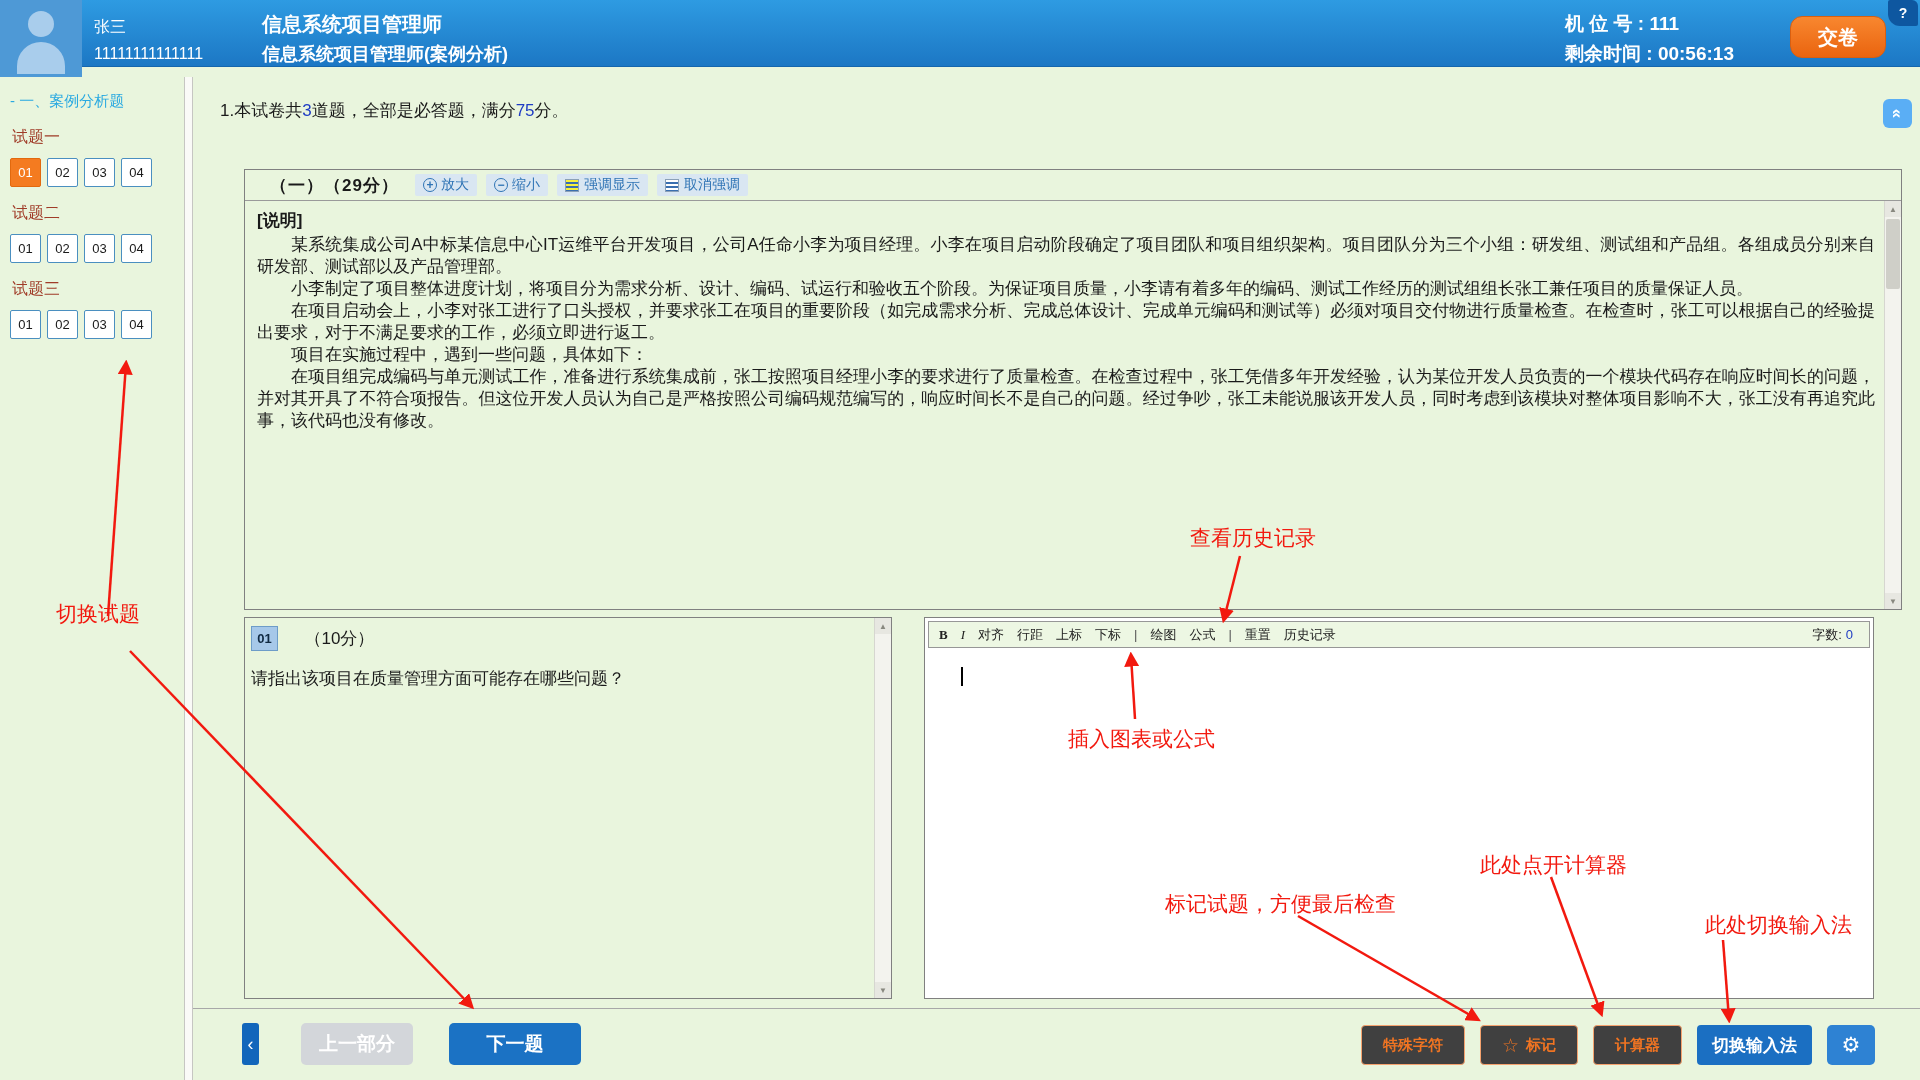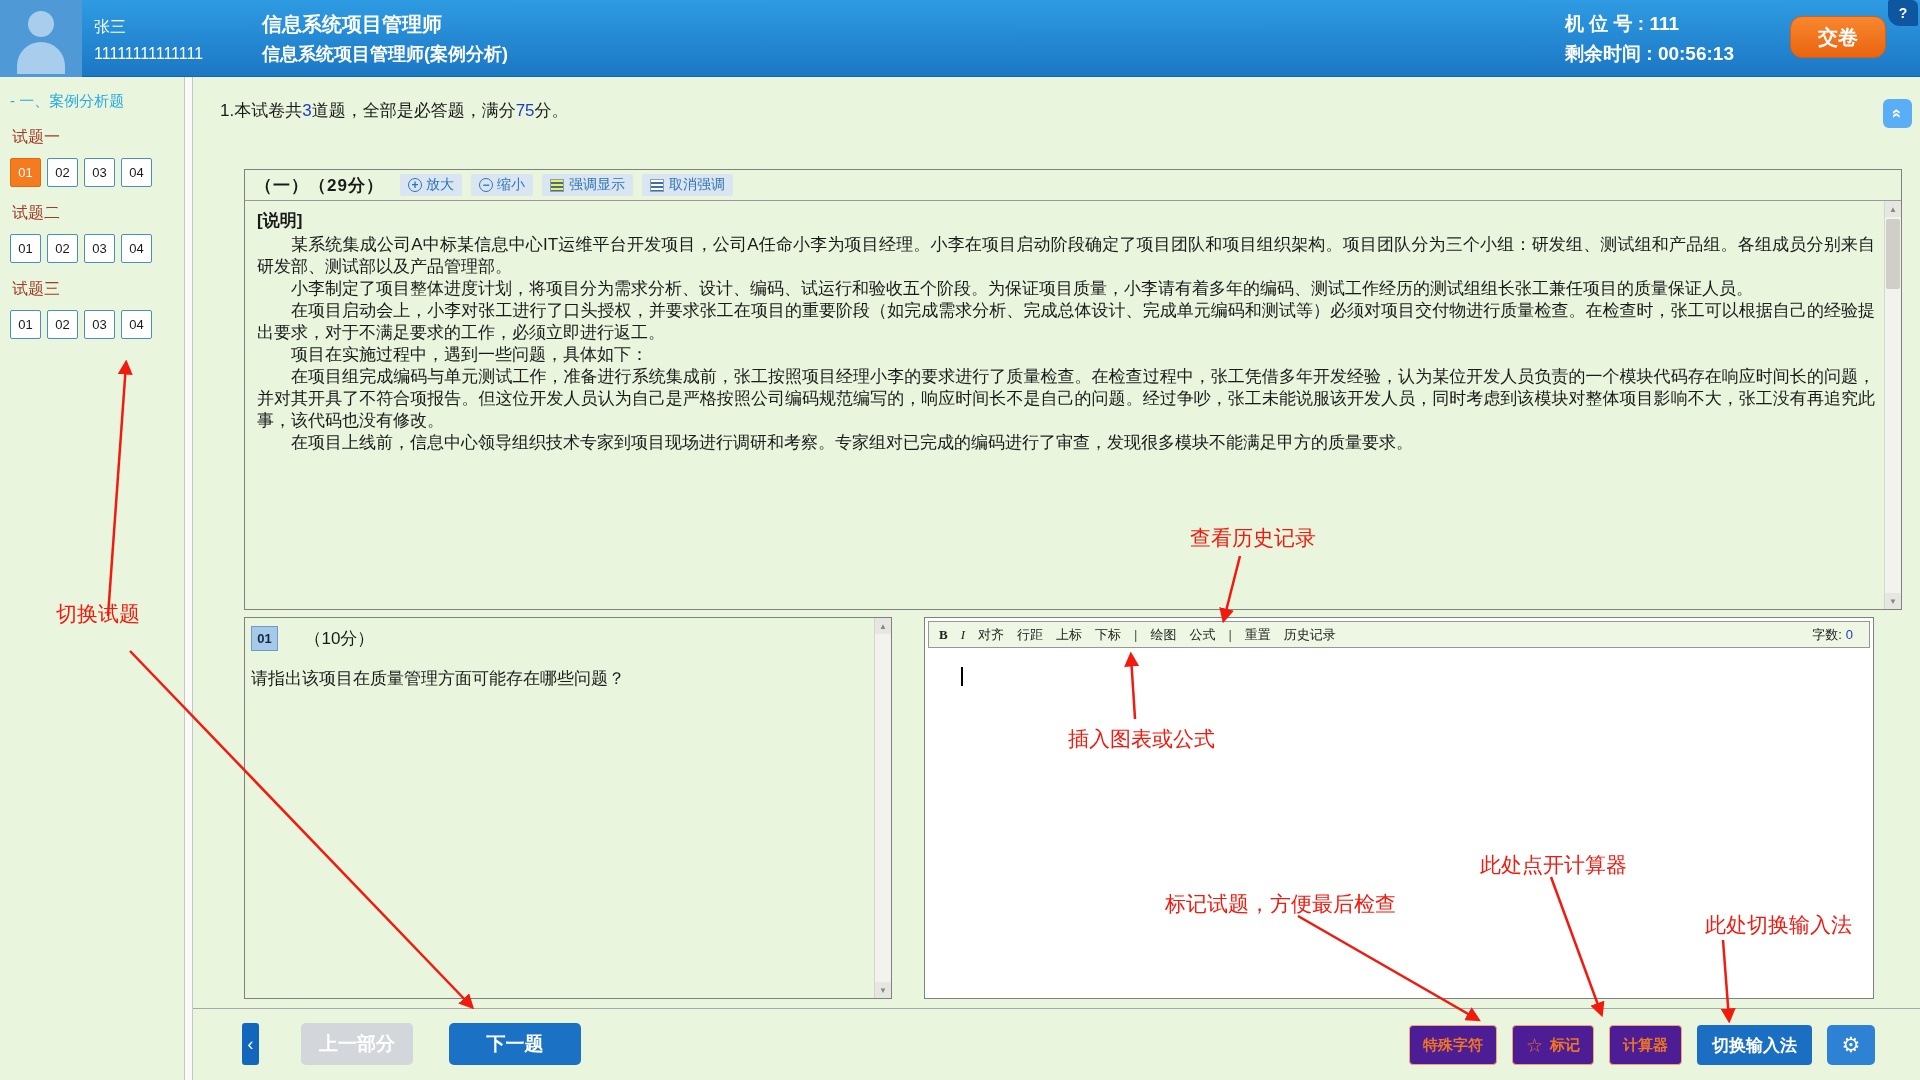--- a/index.html
+++ b/index.html
@@ -1,20 +1,20 @@
 <!DOCTYPE html>
 <html><head>
 <meta charset="utf-8">
 <style>
   * { margin:0; padding:0; box-sizing:border-box; }
   html,body { width:1920px; height:1080px; overflow:hidden; }
   body { position:relative; background:#e9f5dd; font-family:"Liberation Sans", sans-serif; color:#1a1a1a; }
 
   
-  .header { position:absolute; left:0; top:0; width:1920px; height:77px;
+  .header { position:absolute; left:0; top:0; width:1920px; height:67px;
             background:linear-gradient(180deg,#2e9be2 0%,#1c77c4 100%);
             border-bottom:1px solid #1566ad; z-index:10; }
   .avatar { position:absolute; left:0; top:0; width:82px; height:77px; background:#4e99d6; }
   .avatar .head { position:absolute; left:28px; top:11px; width:26px; height:26px; border-radius:50%; background:#a9cdec; }
   .avatar .torso { position:absolute; left:17px; top:42px; width:48px; height:32px; border-radius:24px 24px 0 0; background:#a9cdec; }
   .user-block { position:absolute; left:94px; top:13px; color:#fff; font-size:16px; line-height:27px; }
   .exam-titles { position:absolute; left:262px; top:9px; color:#fff; }
   .exam-title { font-size:20px; font-weight:bold; line-height:30px; }
   .exam-subtitle { font-size:18px; font-weight:bold; line-height:30px; }
   .station-block { position:absolute; left:1565px; top:9px; color:#fff; font-size:19px; font-weight:bold; line-height:30px; }
@@ -40,21 +40,21 @@
   .main { position:absolute; left:193px; top:77px; width:1727px; height:1003px; background:#e9f5dd; }
   .instructions { position:absolute; left:27px; top:22px; font-size:17px; font-weight:normal; }
   .instructions .num { color:#1f3cc4; }
   .collapse-btn { position:absolute; left:1690px; top:22px; width:29px; height:29px; background:#5aaef5; border-radius:6px;
                   color:#fff; display:flex; align-items:center; justify-content:center; cursor:pointer; }
   .collapse-btn span { display:inline-block; transform:rotate(90deg); font-size:17px; font-weight:bold; line-height:1; }
 
   .panel { position:absolute; border:1px solid #808080; }
   .passage-panel { left:51px; top:92px; width:1658px; height:441px; background:#e9f5dd; }
   .passage-header { height:31px; border-bottom:1px solid #9a9a9a; display:flex; align-items:center; padding-left:10px; background:#e9f5dd; }
-  .passage-title { font-size:17px; font-weight:bold; margin-right:16px; letter-spacing:1px; }
+  .passage-title { font-size:17px; font-weight:bold; margin-right:16px; letter-spacing:1px;margin-left:15px; }
   .tbtn { background:#d9e6f2; color:#2f74b5; font-size:14px; height:22px; padding:0 8px; margin-right:9px;
           display:flex; align-items:center; border-radius:2px; cursor:pointer; }
   .circle-ic { width:14px; height:14px; border:1px solid #2f74b5; border-radius:50%; font-size:12px; line-height:12px;
                text-align:center; margin-right:4px; font-weight:bold; }
   .stripe-ic { width:14px; height:13px; margin-right:5px; border:1px solid #8aa0b8;
                background:repeating-linear-gradient(180deg,#f7ef3d 0 2px,#3a6fb0 2px 4px); }
   .stripe-ic.plain { background:repeating-linear-gradient(180deg,#ffffff 0 2px,#3a6fb0 2px 4px); }
   .passage-body { padding:9px 26px 0 12px; font-size:17px; line-height:22px; text-align:justify; }
   .passage-tag { font-weight:bold; margin-bottom:2px; }
   .passage-body p.indent { text-indent:2em; }
@@ -85,21 +85,21 @@
 
   
   .footer { position:absolute; left:0; top:931px; width:1727px; height:72px; border-top:1px solid #a8a8a8; background:#e9f5dd; }
   .back-tab { position:absolute; left:49px; top:14px; width:17px; height:42px; background:#1266bb; border-radius:3px;
               color:#fff; font-size:18px; display:flex; align-items:center; justify-content:center; cursor:pointer; }
   .nav-btn { position:absolute; top:14px; height:42px; border:none; border-radius:5px; color:#fff; font-size:19px; font-weight:bold;
              display:flex; align-items:center; justify-content:center; cursor:pointer; }
   .prev-btn { left:108px; width:112px; background:#d3d6da; }
   .next-btn { left:256px; width:132px; background:#1b72c4; }
   .footer-right { position:absolute; right:45px; top:16px; display:flex; gap:15px; align-items:center; }
-  .obtn { height:40px; padding:0 13px; background:#4c1d95; border:1px solid #f5a26e; border-radius:4px; color:#f07422;
+  .obtn { height:40px; padding:0 21px; background:#404040; border:1px solid #f5a26e; border-radius:4px; color:#f07422;
           font-size:15px; font-weight:bold; display:flex; align-items:center; justify-content:center; cursor:pointer; }
   .obtn .star { font-size:19px; font-weight:normal; margin-right:7px; }
   .ime-btn { height:40px; padding:0 15px; background:#1b6fc2; border:none; border-radius:4px; color:#fff; font-size:17px;
              font-weight:bold; display:flex; align-items:center; justify-content:center; cursor:pointer; }
   .gear-btn { width:48px; height:40px; background:#2e82d3; border:none; border-radius:5px; color:#fff; font-size:21px;
               display:flex; align-items:center; justify-content:center; cursor:pointer; }
 
   
   .anno { position:absolute; color:#f2190f; font-size:21px; white-space:nowrap; z-index:60; }
   #arrow-layer { position:absolute; left:0; top:0; width:1920px; height:1080px; z-index:55; pointer-events:none; }
@@ -195,21 +195,20 @@
         <span>取消强调</span>
       </div>
     </div>
     <div class="passage-body">
       <div class="passage-tag">[说明]</div>
       <p class="indent">某系统集成公司A中标某信息中心IT运维平台开发项目，公司A任命小李为项目经理。小李在项目启动阶段确定了项目团队和项目组织架构。项目团队分为三个小组：研发组、测试组和产品组。各组成员分别来自研发部、测试部以及产品管理部。</p>
       <p class="indent">小李制定了项目整体进度计划，将项目分为需求分析、设计、编码、试运行和验收五个阶段。为保证项目质量，小李请有着多年的编码、测试工作经历的测试组组长张工兼任项目的质量保证人员。</p>
       <p class="indent">在项目启动会上，小李对张工进行了口头授权，并要求张工在项目的重要阶段（如完成需求分析、完成总体设计、完成单元编码和测试等）必须对项目交付物进行质量检查。在检查时，张工可以根据自己的经验提出要求，对于不满足要求的工作，必须立即进行返工。</p>
       <p class="indent">项目在实施过程中，遇到一些问题，具体如下：</p>
       <p class="indent">在项目组完成编码与单元测试工作，准备进行系统集成前，张工按照项目经理小李的要求进行了质量检查。在检查过程中，张工凭借多年开发经验，认为某位开发人员负责的一个模块代码存在响应时间长的问题，并对其开具了不符合项报告。但这位开发人员认为自己是严格按照公司编码规范编写的，响应时间长不是自己的问题。经过争吵，张工未能说服该开发人员，同时考虑到该模块对整体项目影响不大，张工没有再追究此事，该代码也没有修改。</p>
-      <p class="indent">在项目上线前，信息中心领导组织技术专家到项目现场进行调研和考察。专家组对已完成的编码进行了审查，发现很多模块不能满足甲方的质量要求。</p>
     </div>
     <div class="vscroll" style="top:31px; bottom:0;">
       <div class="arr up">▲</div>
       <div class="thumb"></div>
       <div class="arr down">▼</div>
     </div>
   </div>
 
   <div class="panel question-panel">
     <span class="qnum-badge">01</span>

